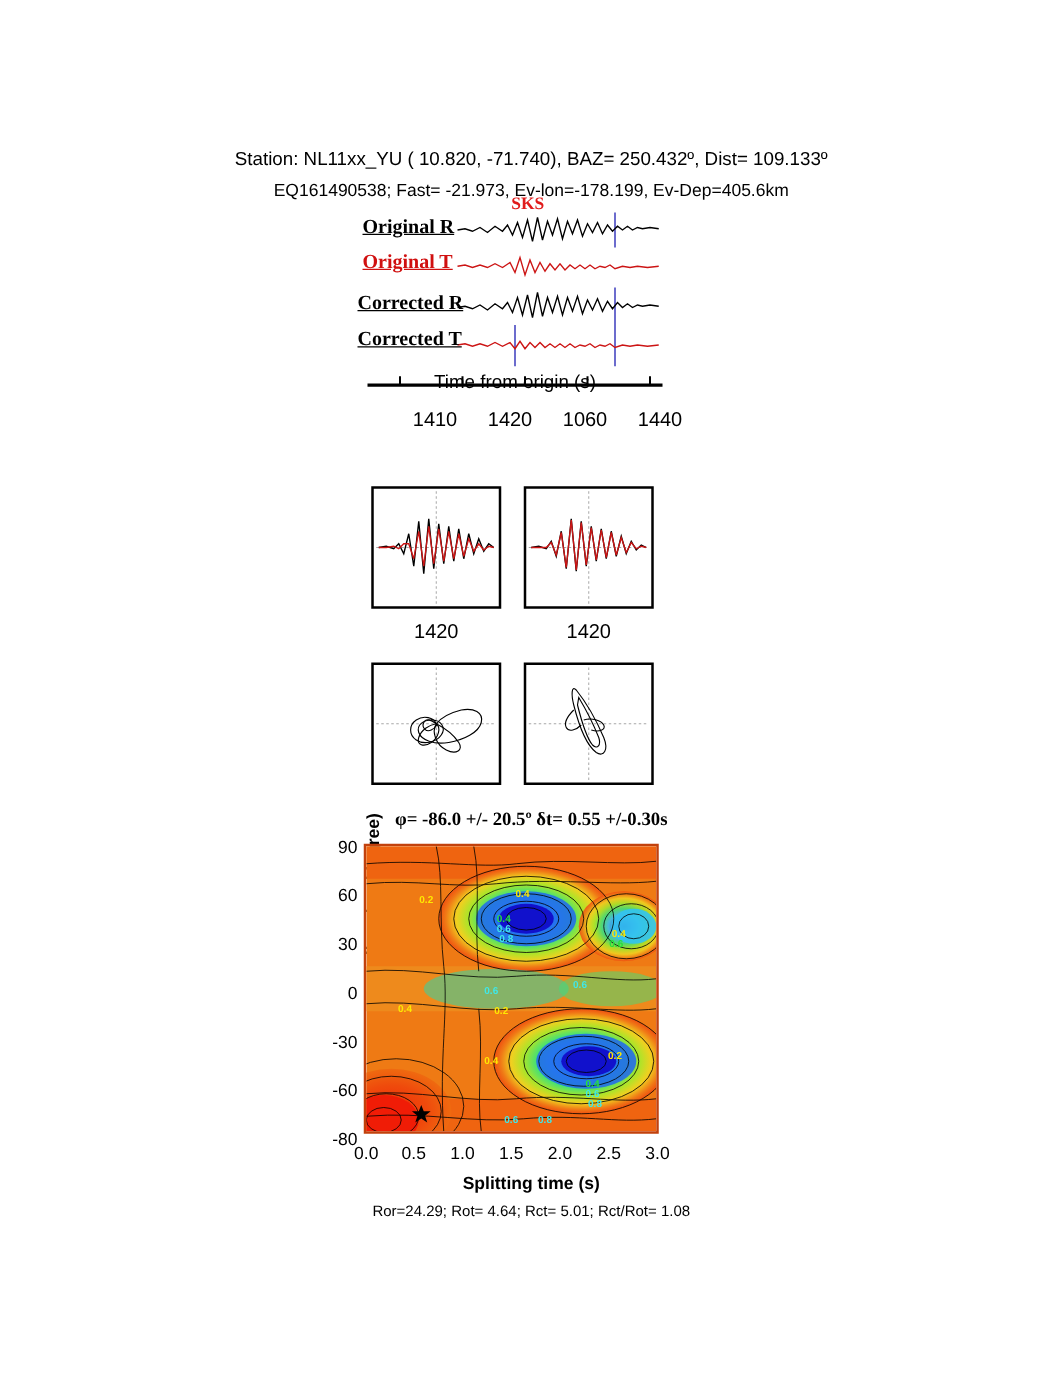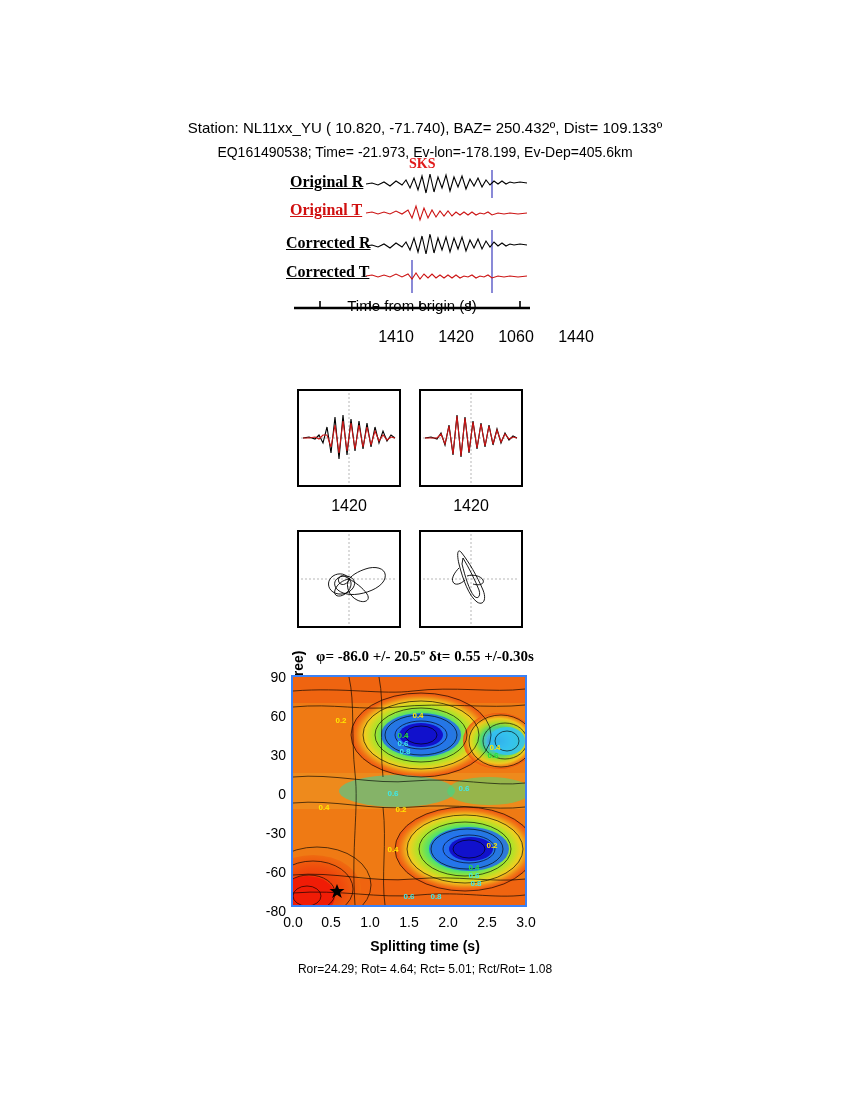--- a/index.html
+++ b/index.html
@@ -79,21 +79,20 @@
     position: absolute;
     left: 280px;
     top: 328px;
     width: 270px;
     font-size: 16px;
     font-family: "Liberation Sans", sans-serif;
   }
   .time-ticks span {
     position: absolute;
     transform: translateX(-50%);
-    margin-left: 48px;
   }
 
   
   .box {
     position: absolute;
     border: 2px solid #000;
     background: #fff;
     box-sizing: border-box;
   }
   .box-label {
@@ -113,21 +112,21 @@
     font-family: "Liberation Serif", serif;
     font-weight: bold;
     font-size: 15px;
   }
   .contour-wrap {
     position: absolute;
     left: 291px;
     top: 675px;
     width: 236px;
     height: 232px;
-    border: 2px solid #3b82f6;
+    border: 2px solid #c2410c;
     box-sizing: border-box;
     overflow: hidden;
   }
   .y-axis-title {
     position: absolute;
     left: 218px;
     top: 718px;
     width: 160px;
     text-align: center;
     font-size: 14px;
@@ -198,21 +197,21 @@
   .clabel-g { color: #27e03a; background: transparent; }
   .clabel-c { color: #3fe8e8; background: transparent; }
 </style>
 </head>
 <body>
 
 <div class="page">
 
   <div class="header">
     <div class="line1">Station: NL11xx_YU (  10.820,  -71.740), BAZ=  250.432º, Dist=  109.133º</div>
-    <div class="line2">EQ161490538; Time= -21.973, Ev-lon=-178.199, Ev-Dep=405.6km</div>
+    <div class="line2">EQ161490538; Fast= -21.973, Ev-lon=-178.199, Ev-Dep=405.6km</div>
   </div>
 
   <div class="wave-panel">
     <svg class="wave-svg" width="240" height="150" viewBox="0 0 240 150">
 
       <line x1="200" y1="2" x2="200" y2="30" stroke="#3b3bbd" stroke-width="1.2"></line>
       <line x1="200" y1="62" x2="200" y2="92" stroke="#3b3bbd" stroke-width="1.2"></line>
       <line x1="120" y1="92" x2="120" y2="125" stroke="#3b3bbd" stroke-width="1.2"></line>
       <line x1="200" y1="92" x2="200" y2="125" stroke="#3b3bbd" stroke-width="1.2"></line>
 

